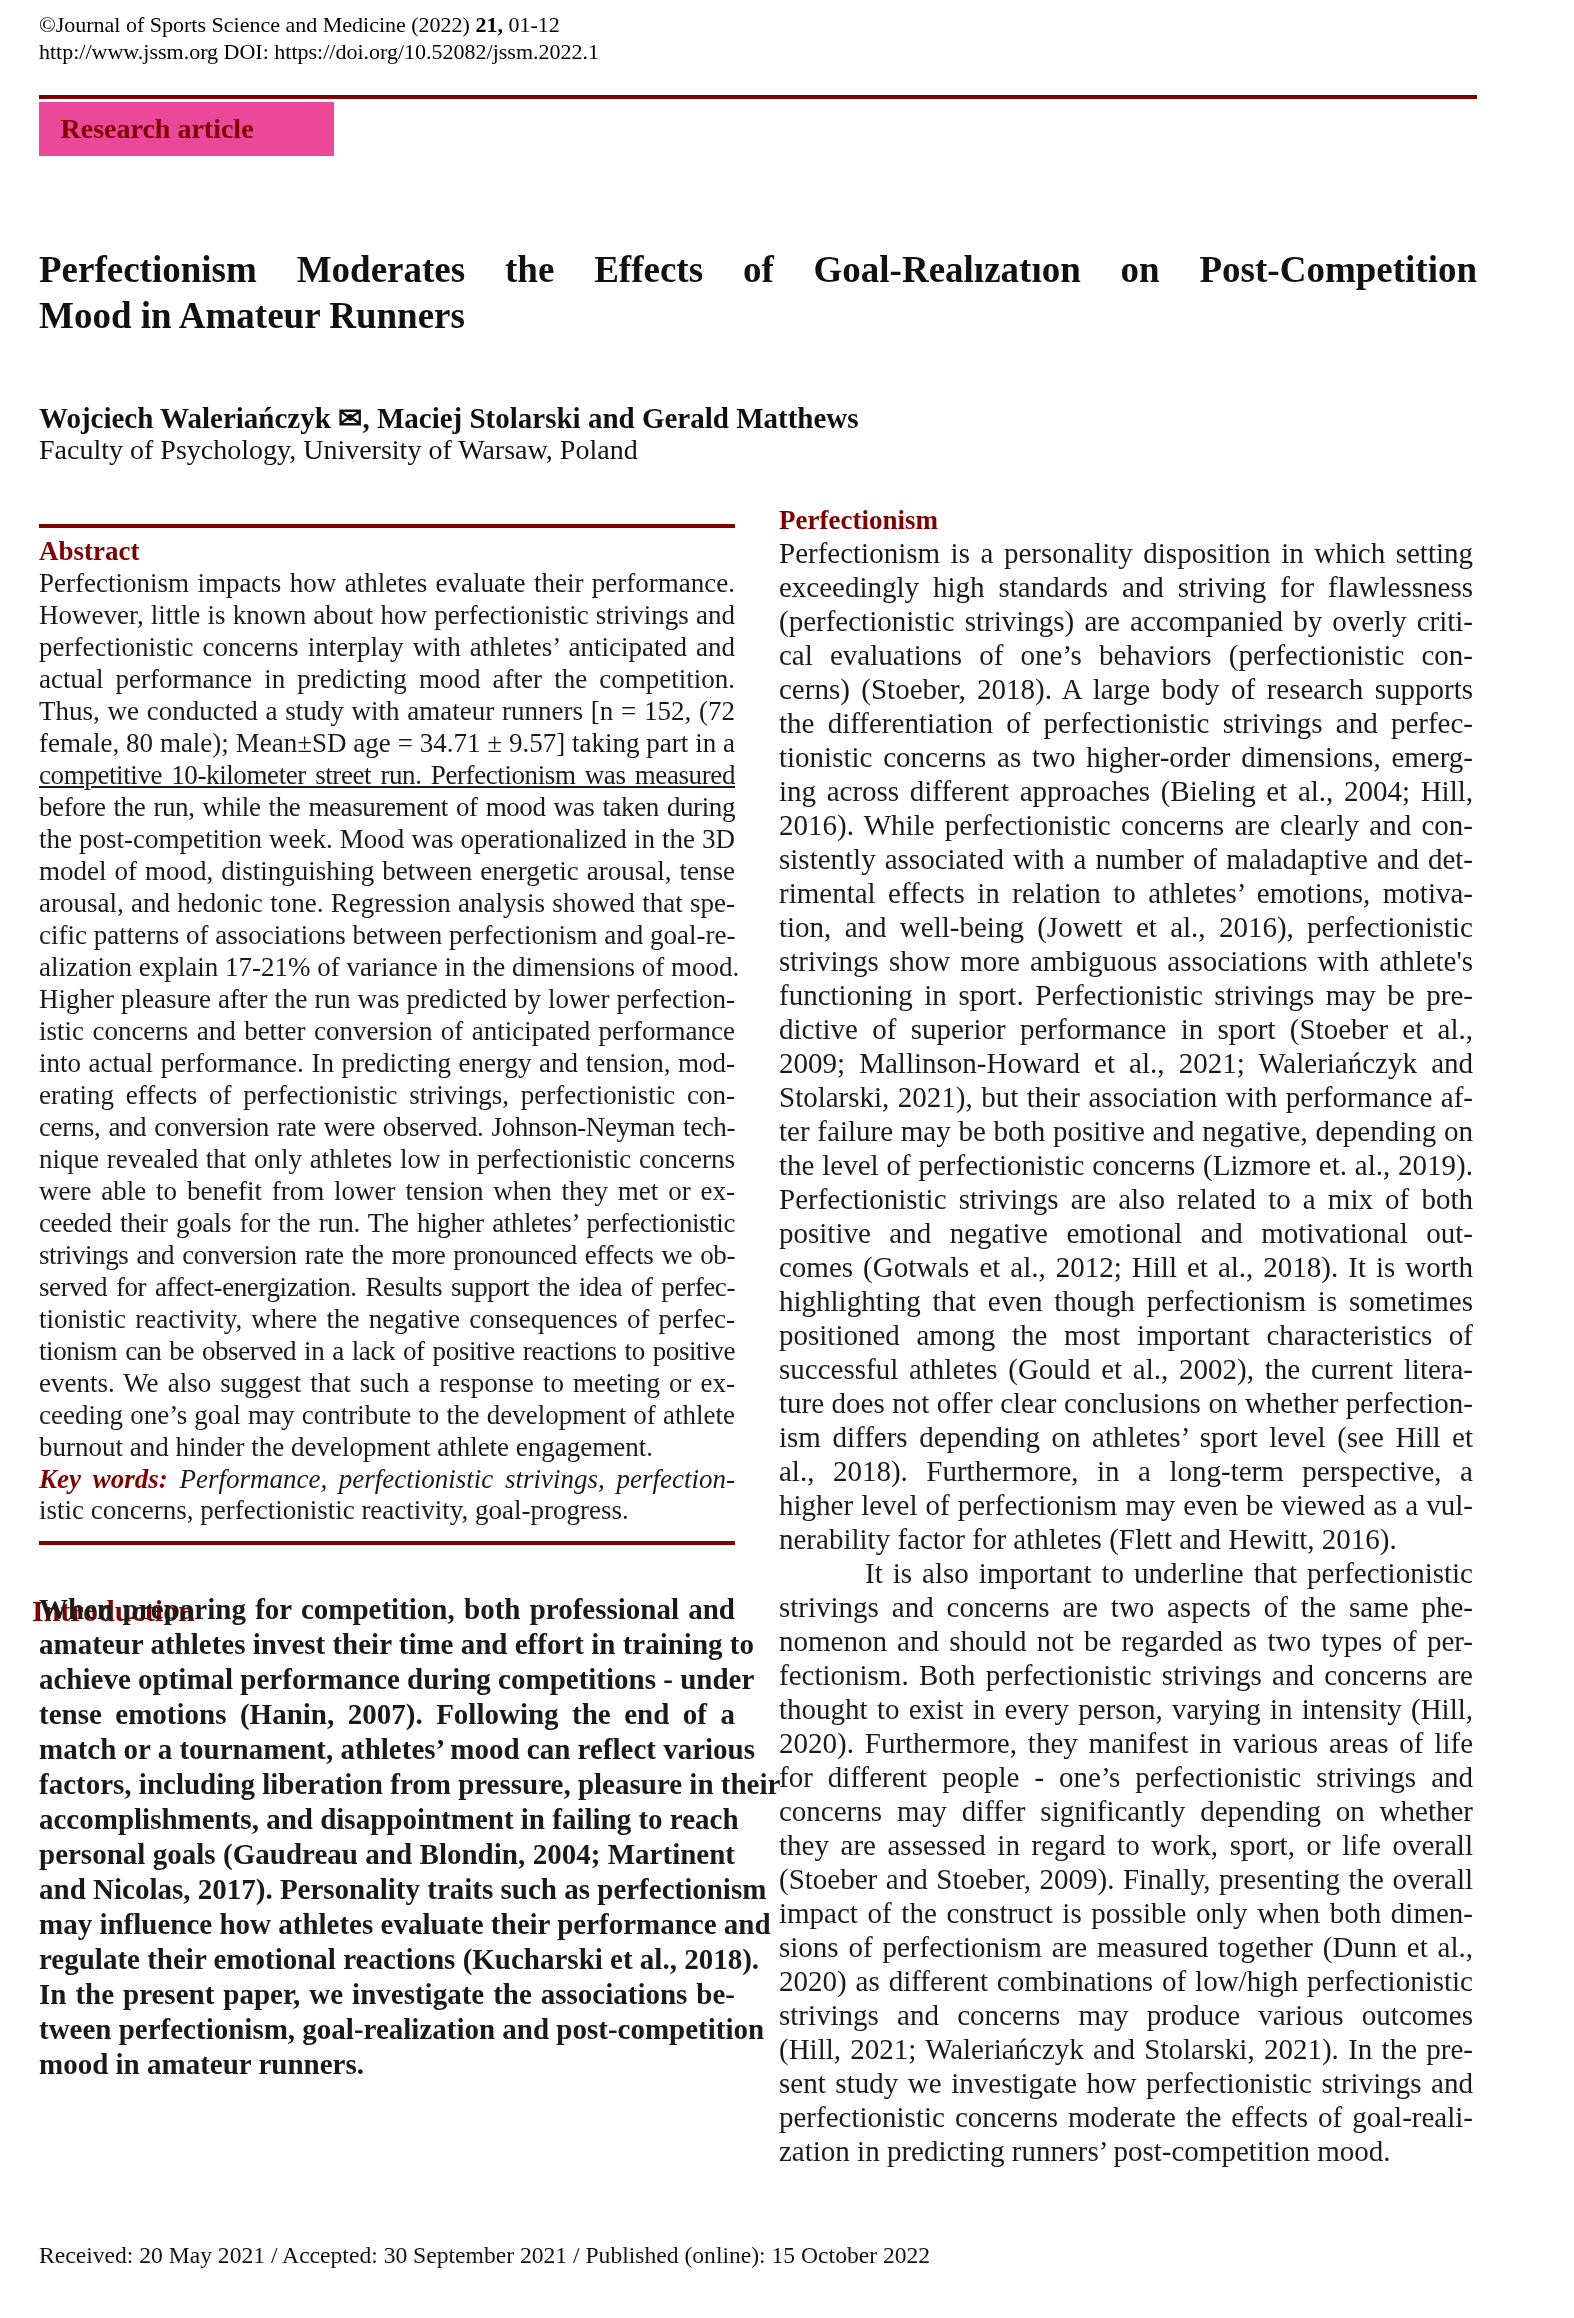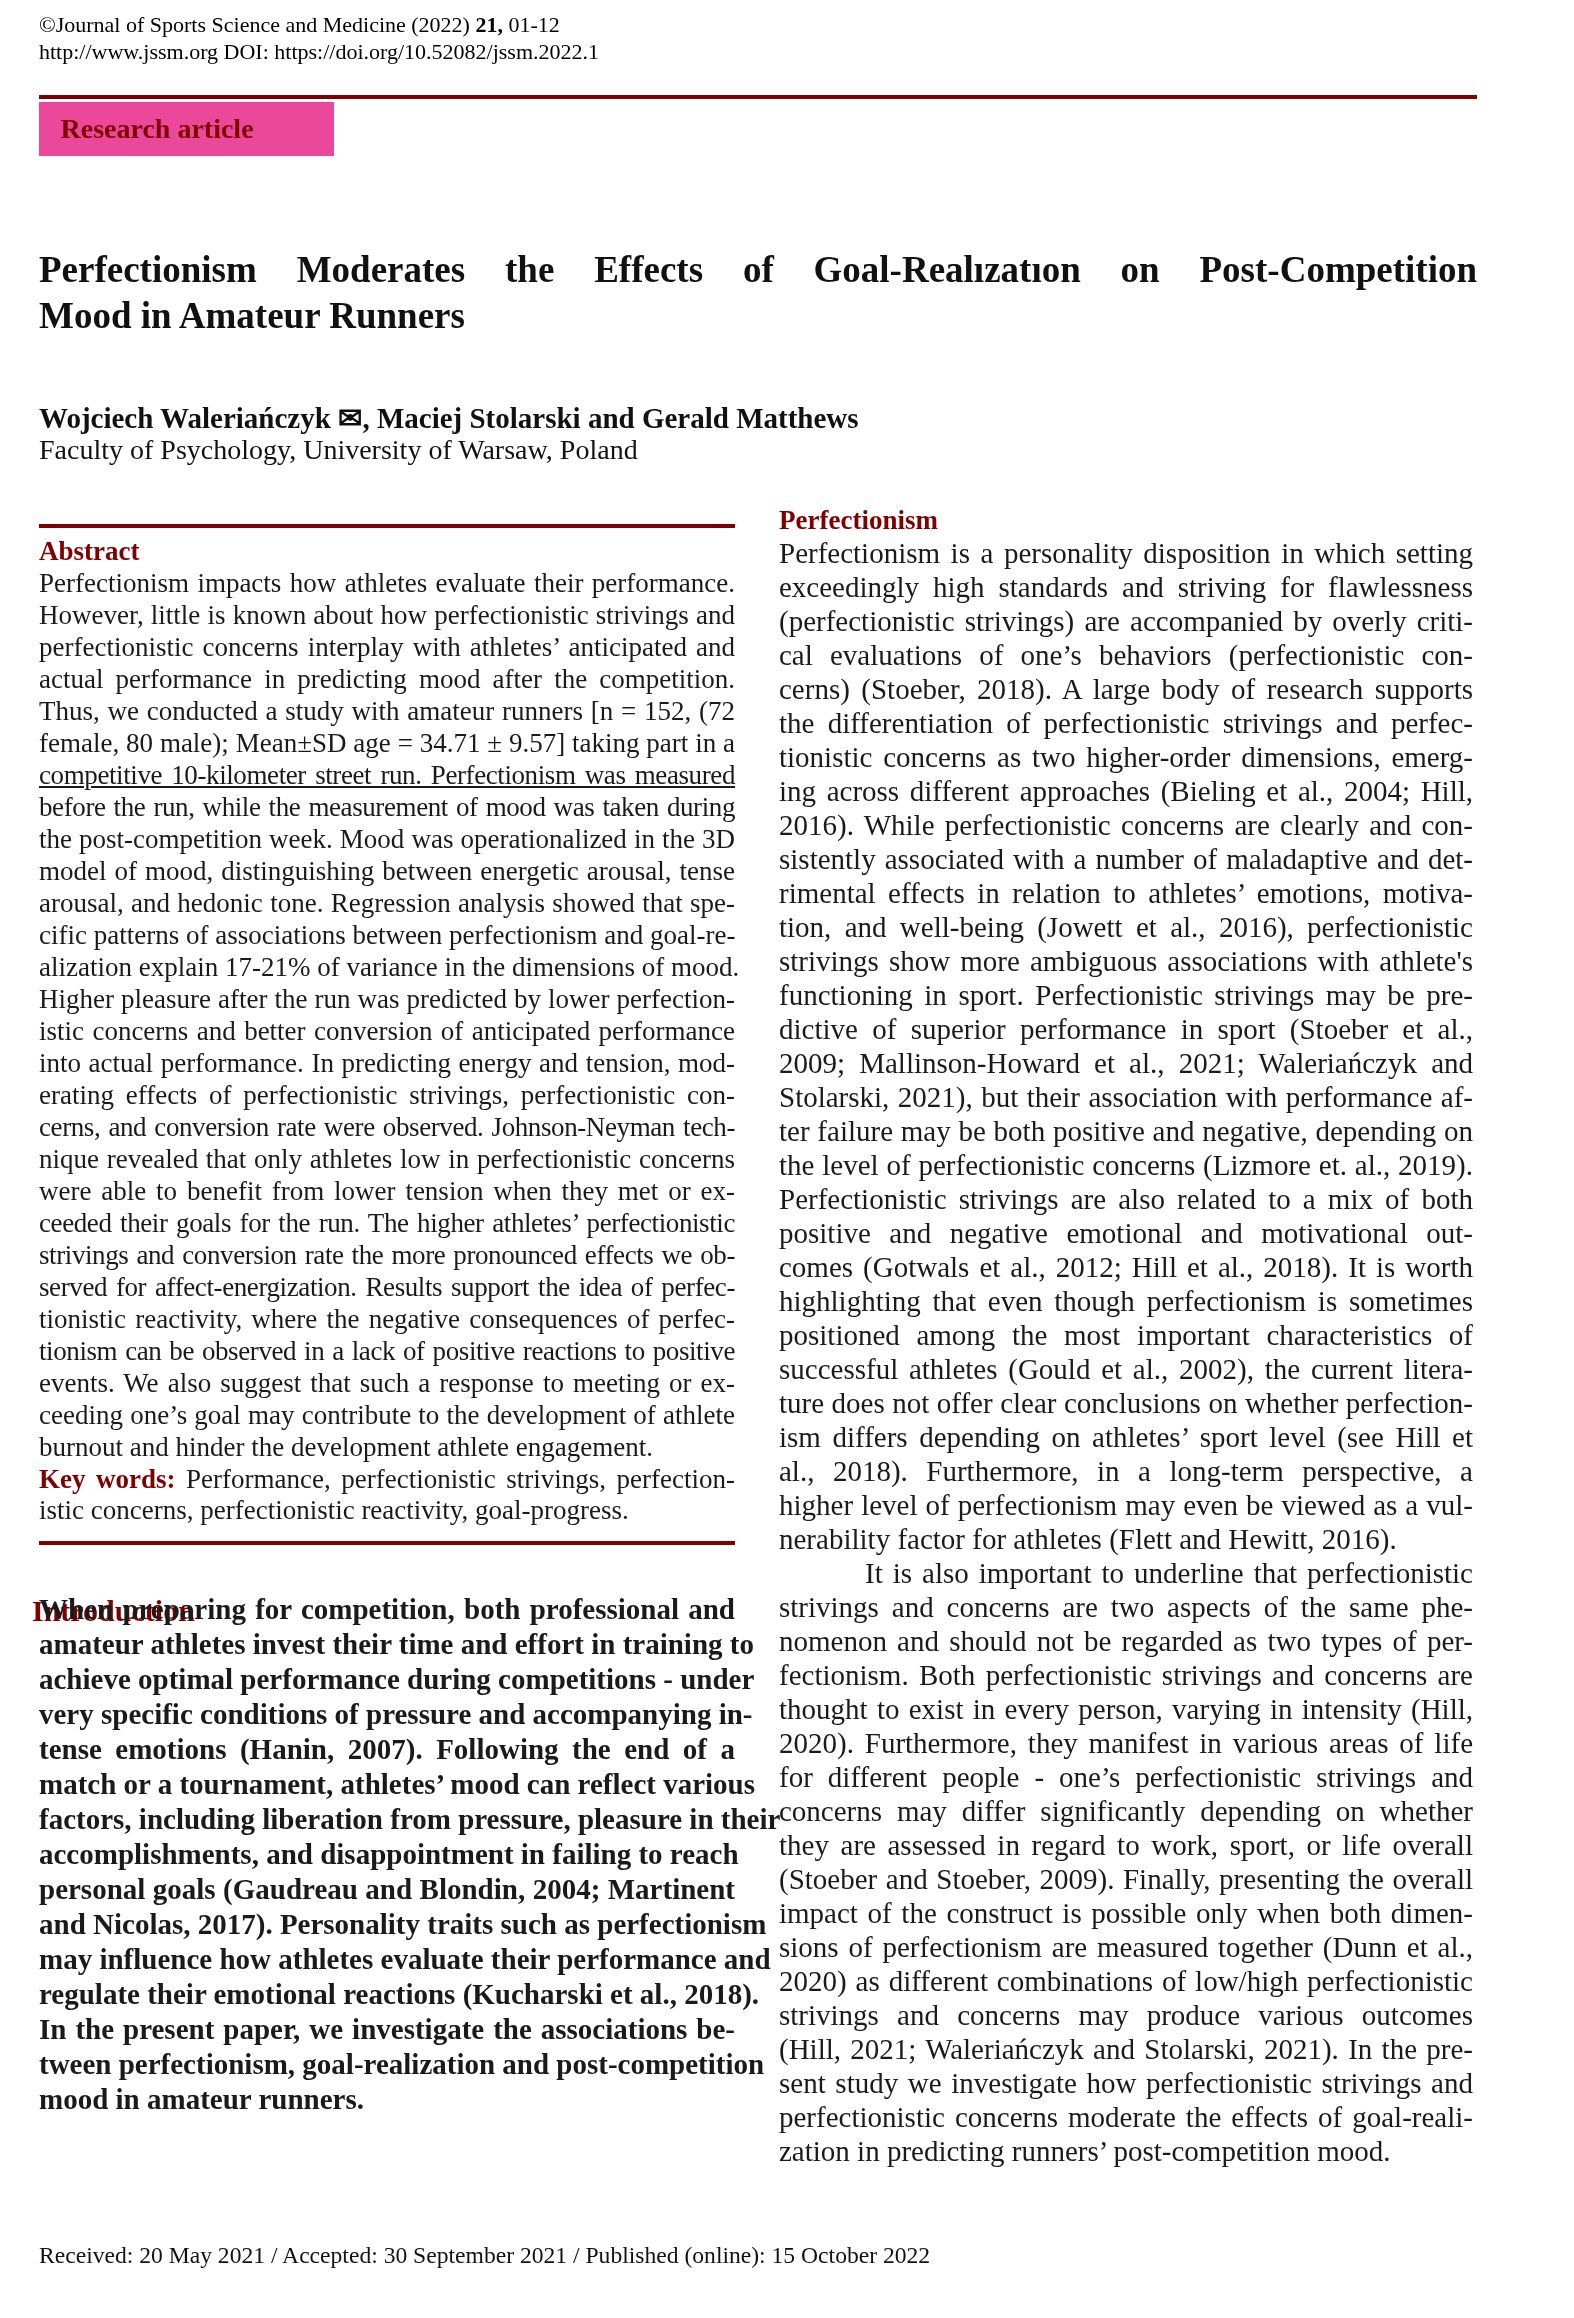--- a/index.html
+++ b/index.html
@@ -75,31 +75,30 @@
     <span class="ln" style="letter-spacing: -0.4px;">strivings and conversion rate the more pronounced effects we ob-</span>
     <span class="ln" style="letter-spacing: -0.4px;">served for affect-energization. Results support the idea of perfec-</span>
     <span class="ln">tionistic reactivity, where the negative consequences of perfec-</span>
     <span class="ln" style="letter-spacing: -0.4px;">tionism can be observed in a lack of positive reactions to positive</span>
     <span class="ln">events. We also suggest that such a response to meeting or ex-</span>
     <span class="ln">ceeding one’s goal may contribute to the development of athlete</span>
     <span class="ln end">burnout and hinder the development athlete engagement.</span>
   </div>
 
 <div class="abs kw">
-  <div class="ln" style="display:block; text-align:justify; text-align-last:justify; white-space:nowrap;"><span class="label">Key words:</span><span> Performance, perfectionistic strivings, perfection-</span></div>
+  <div class="ln" style="display:block; text-align:justify; text-align-last:justify; white-space:nowrap;font-style:italic;"><span class="label">Key words:</span><span> Performance, perfectionistic strivings, perfection-</span></div>
   <div style="white-space:nowrap;">istic concerns, perfectionistic reactivity, goal-progress.</div>
 </div>
 <div class="rule" style="left:39px; top:1541px; width:696px; height:3.6px;"></div>
 
 <div class="abs sec-head" style="left:32px; top:1592px; font-size:30px; line-height:37px;">Introduction</div>
 <div class="col intro-col" id="intro-col" style="top:1592px;font-weight:bold;">
     <span class="ln">When preparing for competition, both professional and</span>
     <span class="ln">amateur athletes invest their time and effort in training to</span>
     <span class="ln">achieve optimal performance during competitions - under</span>
-    <span class="ln">very specific conditions of pressure and accompanying in-</span>
     <span class="ln">tense emotions (Hanin, 2007). Following the end of a</span>
     <span class="ln">match or a tournament, athletes’ mood can reflect various</span>
     <span class="ln">factors, including liberation from pressure, pleasure in their</span>
     <span class="ln">accomplishments, and disappointment in failing to reach</span>
     <span class="ln">personal goals (Gaudreau and Blondin, 2004; Martinent</span>
     <span class="ln">and Nicolas, 2017). Personality traits such as perfectionism</span>
     <span class="ln">may influence how athletes evaluate their performance and</span>
     <span class="ln">regulate their emotional reactions (Kucharski et al., 2018).</span>
     <span class="ln">In the present paper, we investigate the associations be-</span>
     <span class="ln">tween perfectionism, goal-realization and post-competition</span>

